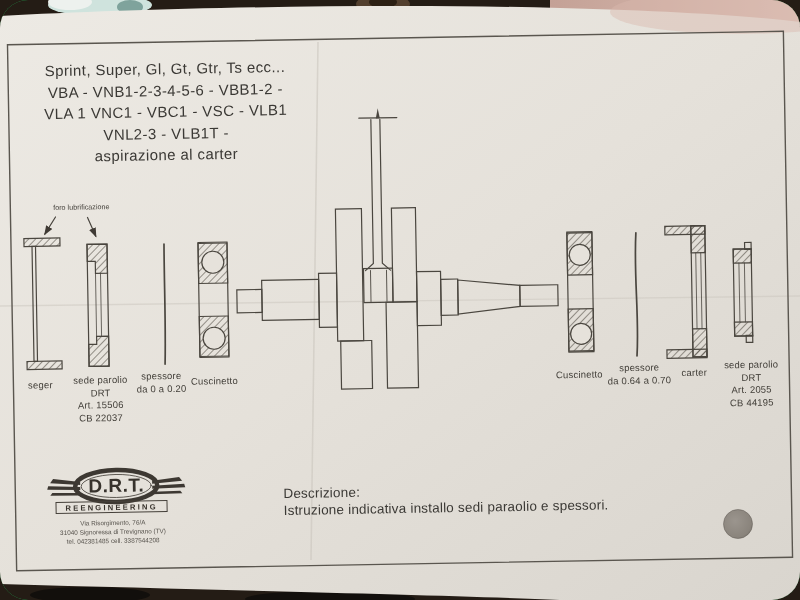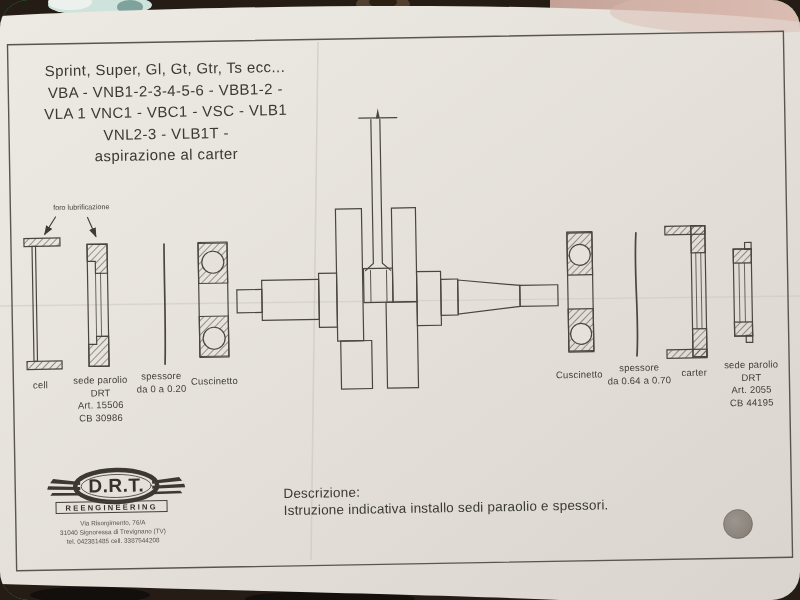--- a/index.html
+++ b/index.html
@@ -181,27 +181,27 @@
     <div class="models">
       <div>Sprint, Super, Gl, Gt, Gtr, Ts ecc...</div>
       <div>VBA - VNB1-2-3-4-5-6 - VBB1-2 -</div>
       <div>VLA 1 VNC1 - VBC1 - VSC - VLB1</div>
       <div>VNL2-3 - VLB1T -</div>
       <div>aspirazione al carter</div>
     </div>
 
     <div class="foro">foro lubrificazione</div>
 
-    <div class="lbl" style="left:16px;top:373px;width:46px;">cell</div>
+    <div class="lbl" style="left:16px;top:373px;width:46px;">seger</div>
 
     <div class="lbl" style="left:64px;top:369px;width:70px;">
       <div>sede parolio</div>
       <div>DRT</div>
       <div>Art. 15506</div>
-      <div>CB 30986</div>
+      <div>CB 22037</div>
     </div>
 
     <div class="lbl" style="left:128px;top:366px;width:64px;">
       <div>spessore</div>
       <div>da 0 a 0.20</div>
     </div>
 
     <div class="lbl" style="left:180px;top:372px;width:66px;">Cuscinetto</div>
 
     <div class="lbl" style="left:545px;top:372px;width:66px;">Cuscinetto</div>

